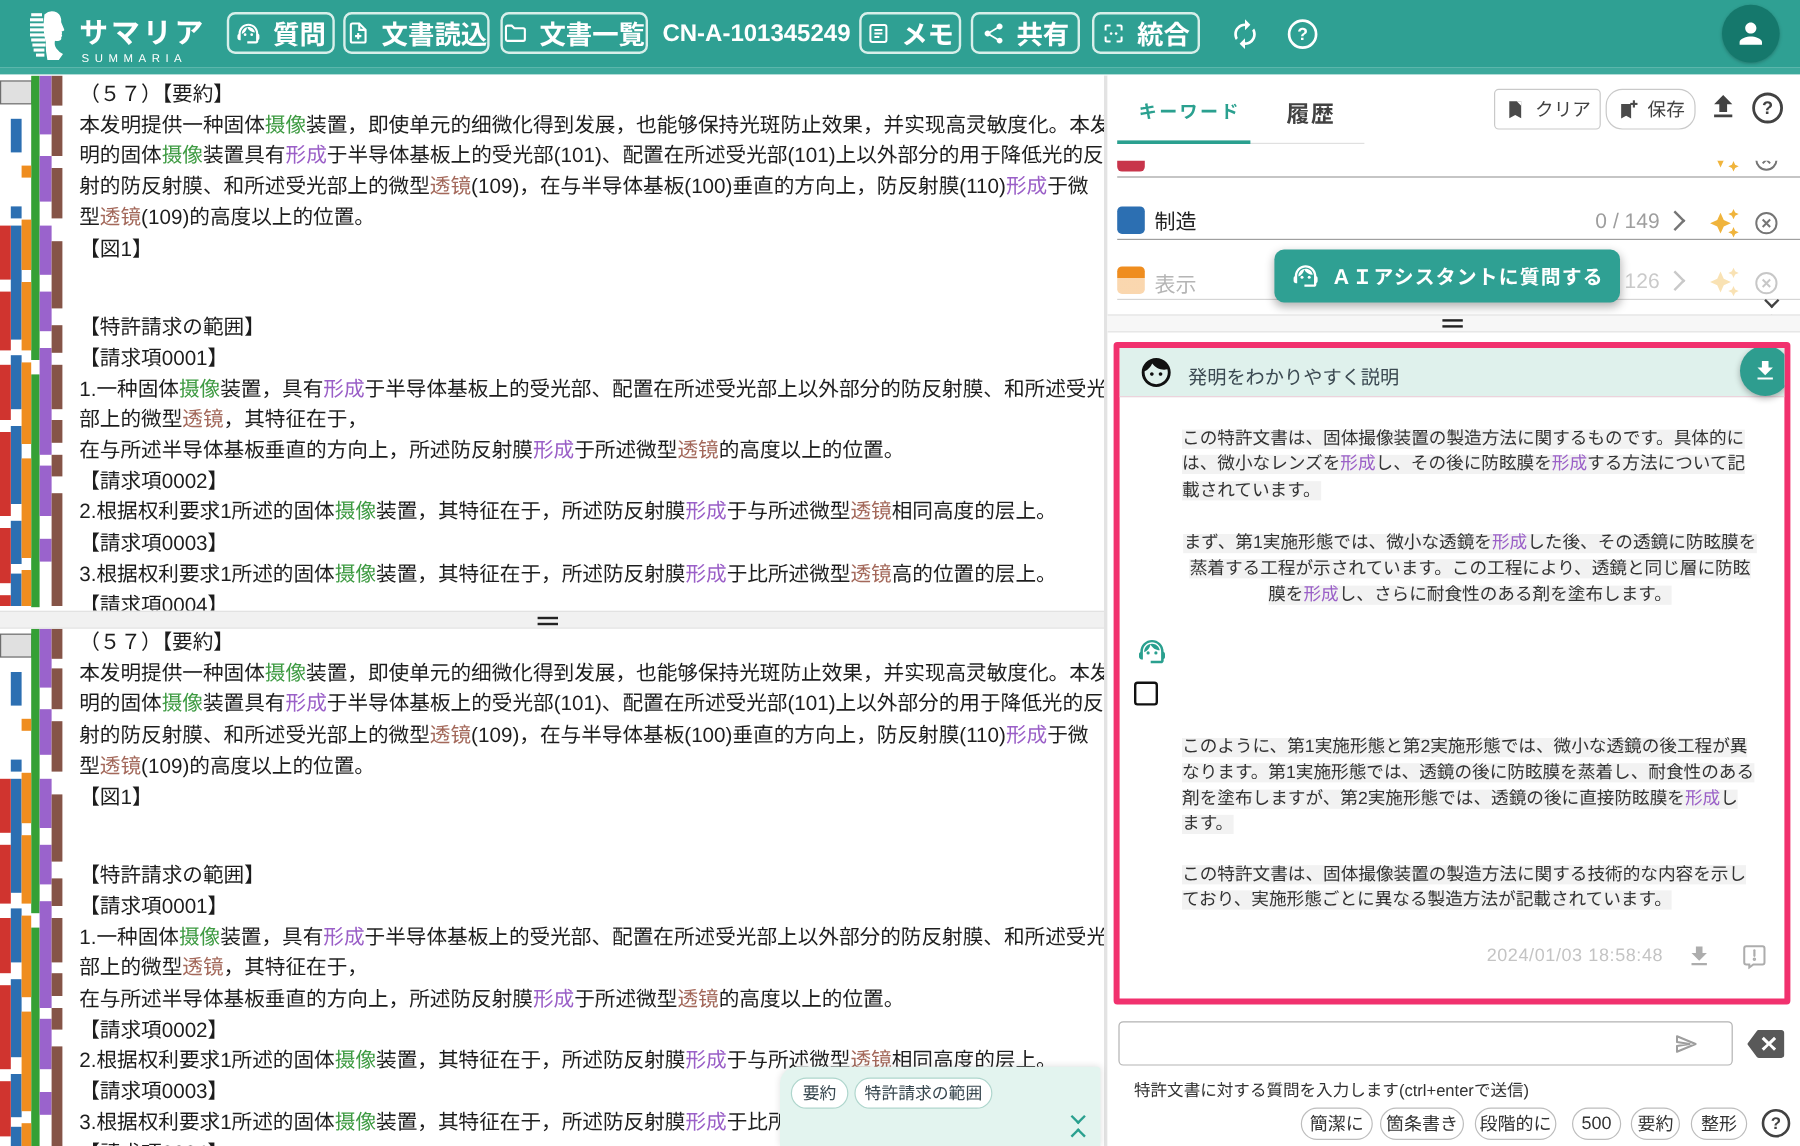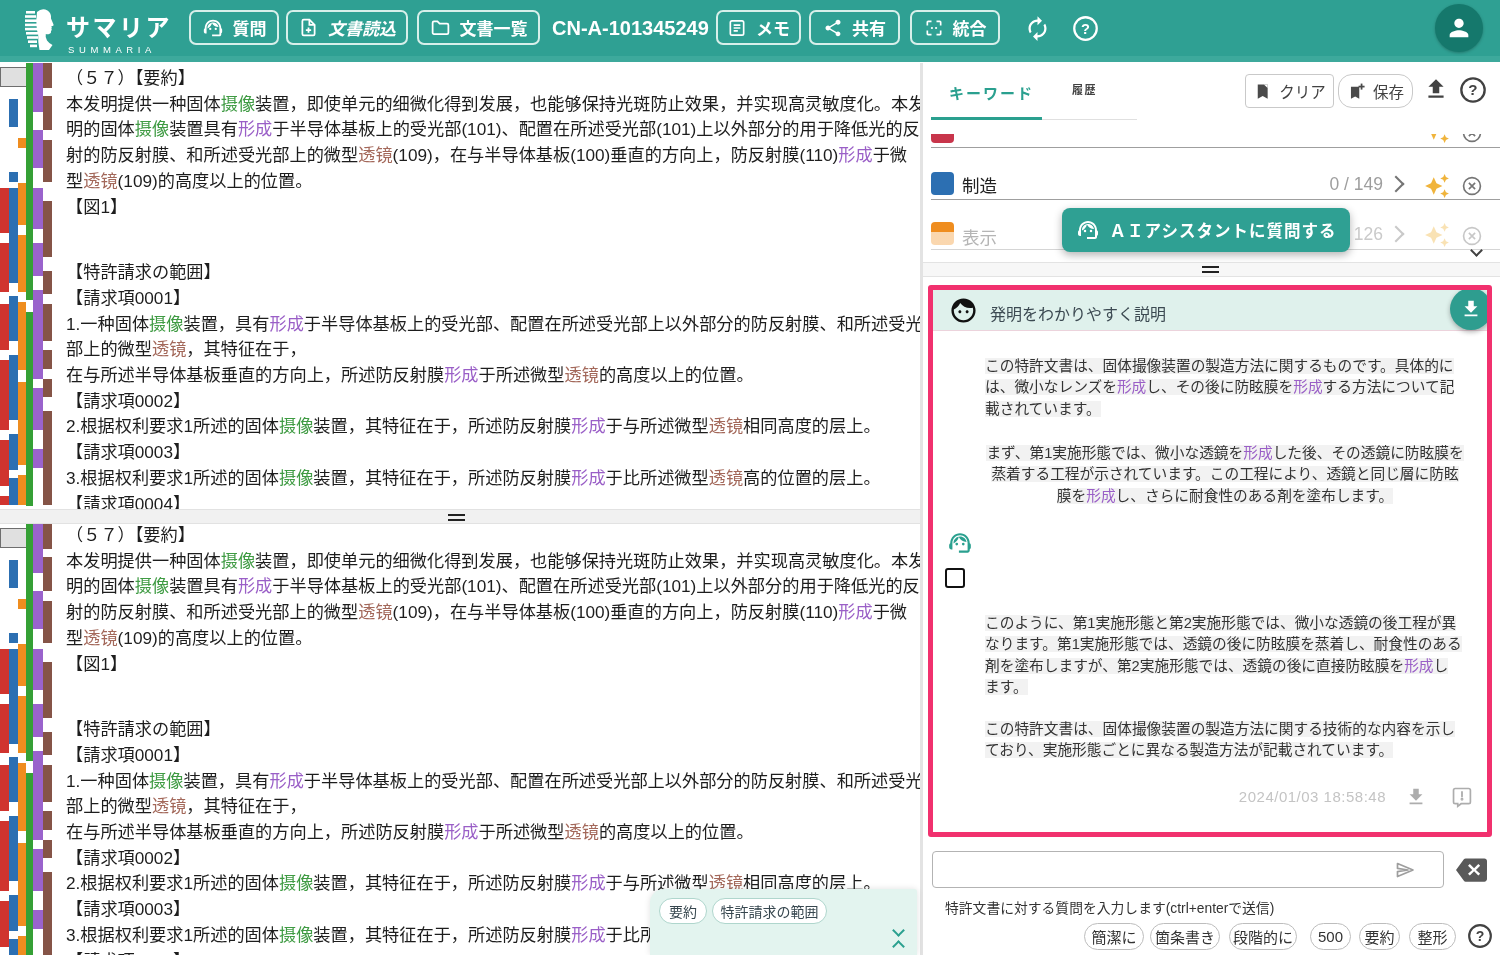--- a/index.html
+++ b/index.html
@@ -3,21 +3,21 @@
 <meta charset="utf-8">
 <style>
 * { margin:0; padding:0; box-sizing:border-box; }
 html,body { width:1500px; height:955px; overflow:hidden; font-family:"Liberation Sans","Noto Sans CJK JP",sans-serif; background:#fff; }
 #stage { position:relative; width:1500px; height:955px; overflow:hidden; }
 .abs { position:absolute; }
 
 
 #hdr { position:absolute; left:0; top:0; width:1500px; height:56px; background:#2fa093; }
 #hdrgap { position:absolute; left:0; top:56px; width:1500px; height:6px; background:#3da99c; }
-.hbtn { position:absolute; top:10px; height:35px; border:2px solid #d8efea; border-radius:7px; color:#fff; display:flex; align-items:center; justify-content:center; gap:9px; font-size:17px; font-weight:bold; }
+.hbtn { position:absolute; top:10px; height:35px; border:2px solid #d8efea; border-radius:7px; color:#fff; display:flex; align-items:center; justify-content:center; gap:9px; font-size:22px; font-weight:bold; }
 .hbtn svg { flex:0 0 auto; }
 #cnno { position:absolute; left:552px; top:0; height:56px; line-height:56px; color:#fff; font-size:20px; font-weight:bold; letter-spacing:0; }
 .hico { position:absolute; top:15px; }
 #avatar { position:absolute; left:1435px; top:4px; width:48px; height:48px; border-radius:50%; background:#15786c; box-shadow:0 1px 3px rgba(0,0,0,.25); display:flex; align-items:center; justify-content:center; }
 
 
 #logo { position:absolute; left:22px; top:5px; }
 #logotxt { position:absolute; left:66px; top:8px; color:#fff; }
 #logotxt .l1 { font-size:24px; font-weight:bold; letter-spacing:2.5px; }
 #logotxt .l2 { font-size:9.5px; letter-spacing:4.6px; margin-top:1px; margin-left:2px; }
@@ -45,21 +45,21 @@
 .c-gray{background:#e0e0e0; border:1.5px solid #6e6e6e;}
 
 
 #vline { position:absolute; left:920px; top:63px; width:3px; height:892px; background:#e3e3e3; }
 
 
 #rpanel { position:absolute; left:923px; top:63px; width:577px; height:892px; background:#fff; }
 
 #tabs { position:absolute; left:8px; top:0px; width:206px; height:57px; border-bottom:1px solid #e0e0e0; }
 #tab1 { position:absolute; left:18px; top:19px; font-size:15px; font-weight:bold; color:#2aa08f; letter-spacing:2px; }
-#tab2 { position:absolute; left:141px; top:18px; font-size:11px; font-weight:bold; color:#424242; letter-spacing:1.5px; }
+#tab2 { position:absolute; left:141px; top:18px; font-size:19px; font-weight:bold; color:#424242; letter-spacing:1.5px; }
 #tabind { position:absolute; left:0px; top:54px; width:111px; height:3px; background:#2aa08f; }
 .obtn { position:absolute; top:11px; height:34px; border:1px solid #c9c9c9; border-radius:4px; background:#fff; display:flex; align-items:center; justify-content:center; gap:7px; font-size:15.5px; color:#424242; }
 
 #klist { position:absolute; left:0; top:71px; width:577px; height:140px; overflow:hidden; }
 .ksq { position:absolute; left:8px; width:23px; height:23px; border-radius:4px; }
 .klabel { position:absolute; left:39px; font-size:17.5px; color:#212121; }
 .kcount { position:absolute; right:117px; font-size:17.5px; color:#9e9e9e; }
 .ksep { position:absolute; left:8px; width:569px; height:0; border-bottom:1.5px solid #9f9f9f; }
 .chev { position:absolute; width:12px; height:12px; border-right:2.2px solid #757575; border-bottom:2.2px solid #757575; }
 .chev.sm { width:9px; height:9px; }
@@ -110,21 +110,21 @@
       </div>
     <div class="hbtn" style="left:189px;width:90px;">
       <svg width="22" height="22" viewBox="0 0 24 24" fill="#fff">
           <path d="M21 12.22C21 6.73 16.74 3 12 3c-4.69 0-9 3.65-9 9.28-.6.34-1 .98-1 1.72v2c0 1.1.9 2 2 2h1v-6.1c0-3.87 3.13-7 7-7s7 3.13 7 7V19h-8v2h8c1.1 0 2-.9 2-2v-1.22c.59-.31 1-.92 1-1.64v-2.3c0-.7-.41-1.31-1-1.62z"></path>
           <circle cx="9" cy="13" r="1.25"></circle>
           <circle cx="15" cy="13" r="1.25"></circle>
           <path d="M18 11.03C17.52 8.18 15.04 6 12.05 6c-3.03 0-6.29 2.51-6.03 6.45 2.47-1.01 4.33-3.21 4.86-5.89 1.31 2.63 4 4.44 7.12 4.47z"></path>
         </svg>
       <span>質問</span>
     </div>
-    <div class="hbtn" style="left:286px;width:122px;font-style:italic;">
+    <div class="hbtn" style="left:286px;width:122px;">
       <svg width="21" height="21" viewBox="0 0 24 24" fill="none" stroke="#fff" stroke-width="2">
           <path d="M13 3H6.5C5.7 3 5 3.7 5 4.5v15C5 20.3 5.7 21 6.5 21h11c.8 0 1.5-.7 1.5-1.5V9z"></path>
           <path d="M13 3v6h6"></path>
           <path d="M12 12v6M9 15h6"></path>
         </svg>
       <span>文書読込</span>
     </div>
     <div class="hbtn" style="left:417px;width:123px;">
       <svg width="21" height="21" viewBox="0 0 24 24" fill="none" stroke="#fff" stroke-width="2">
           <path d="M3 6.5C3 5.7 3.7 5 4.5 5h4L11 7.5h8.5c.8 0 1.5.7 1.5 1.5v9c0 .8-.7 1.5-1.5 1.5h-15C3.7 19.5 3 18.8 3 18z"></path>

